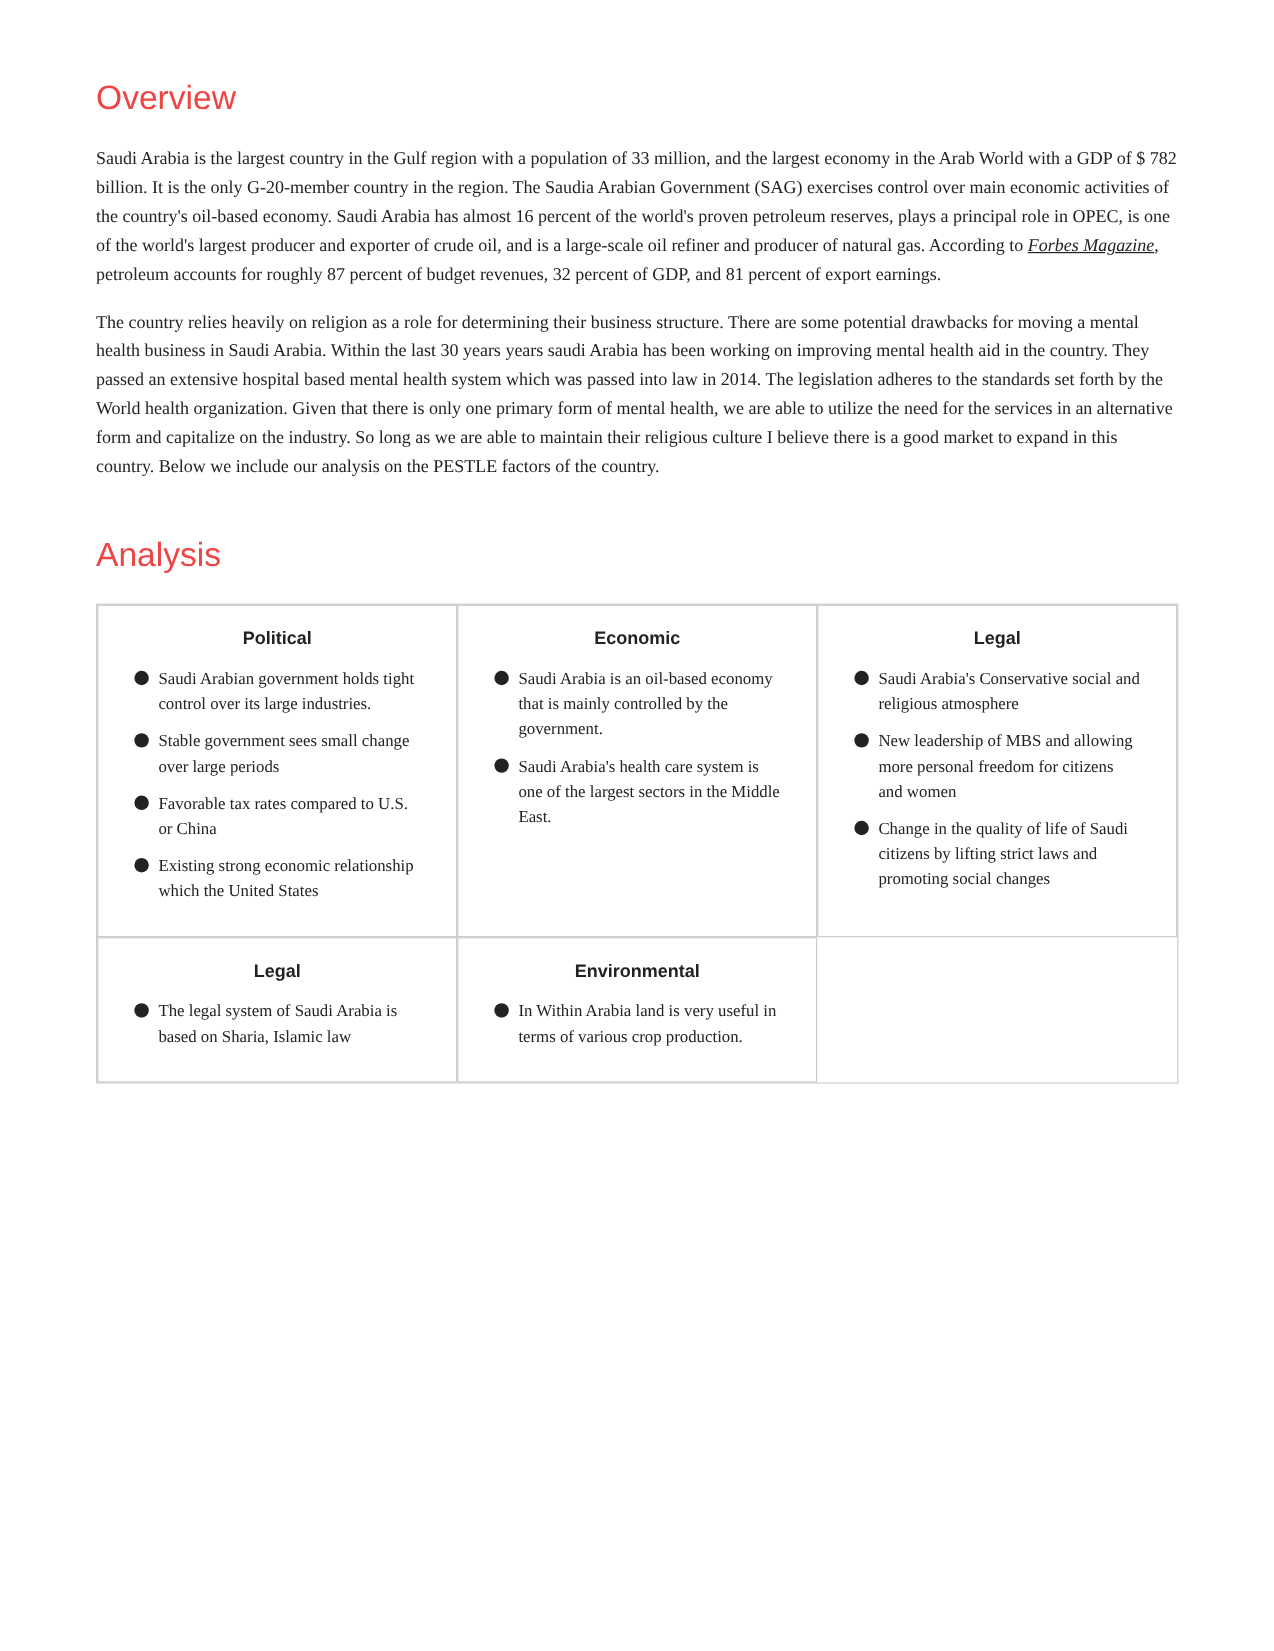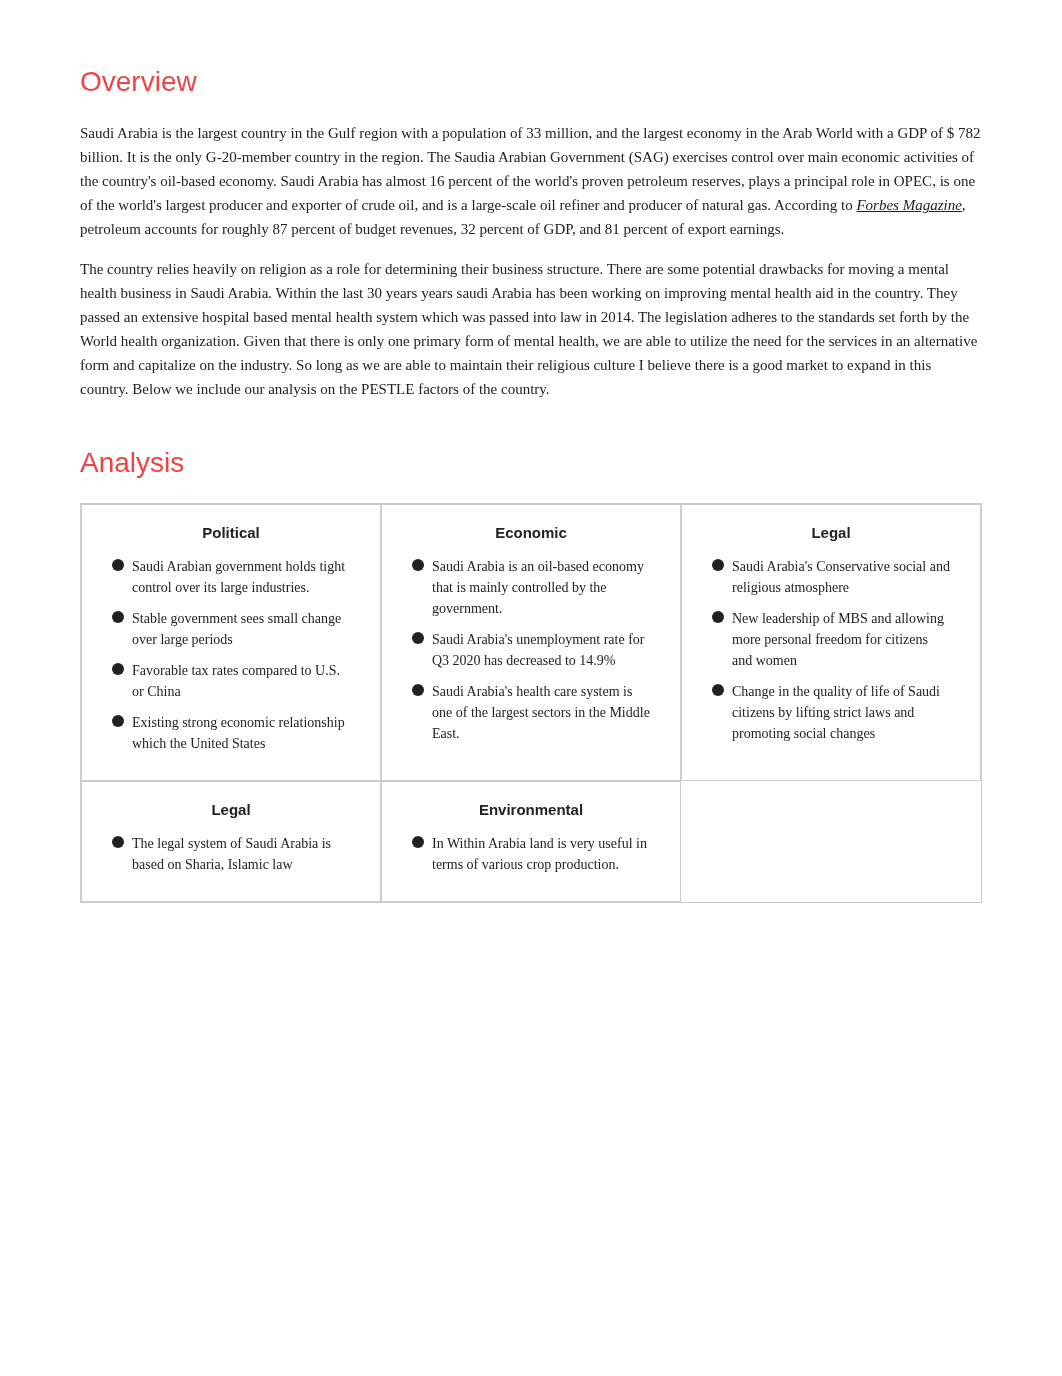--- a/index.html
+++ b/index.html
@@ -128,24 +128,20 @@
 
     <div class="grid-cell">
       <h3>Economic</h3>
       <ul class="bullet-list">
         <li>
           <span class="bullet-dot"></span>
           <span>Saudi Arabia is an oil-based economy that is mainly controlled by the government.</span>
         </li>
         <li>
           <span class="bullet-dot"></span>
-          <span>Saudi Arabia's unemployment rate for Q3 2020 has decreased to 14.9%</span>
-        </li>
-        <li>
-          <span class="bullet-dot"></span>
           <span>Saudi Arabia's health care system is one of the largest sectors in the Middle East.</span>
         </li>
       </ul>
     </div>
 
     <div class="grid-cell">
       <h3>Legal</h3>
       <ul class="bullet-list">
         <li>
           <span class="bullet-dot"></span>

